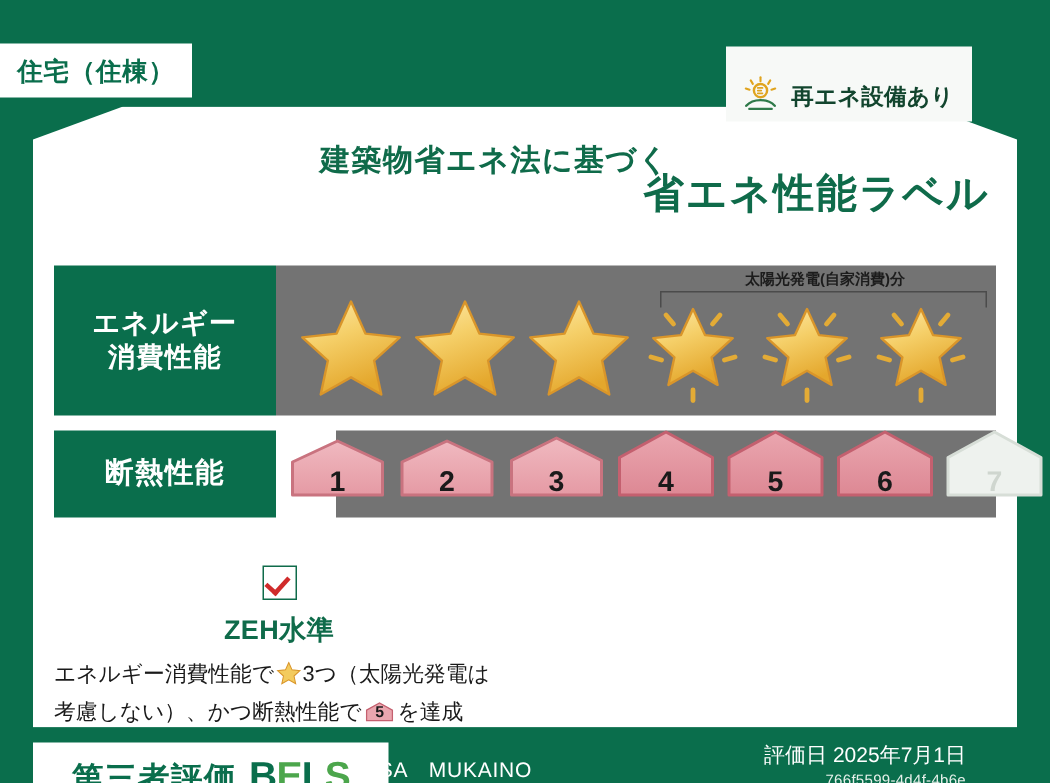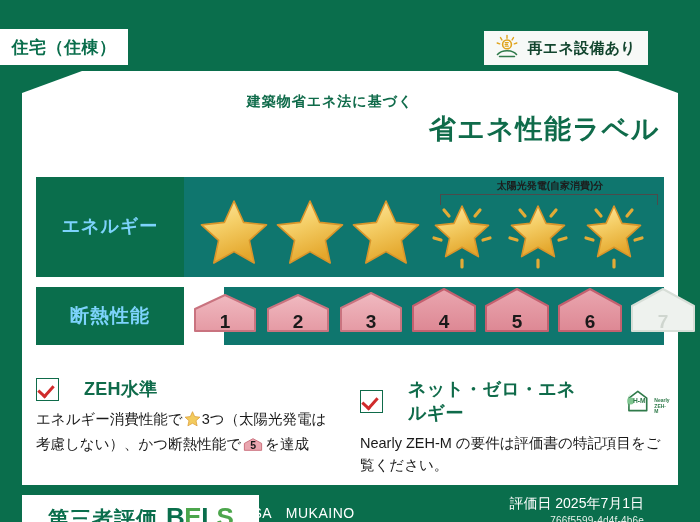--- a/index.html
+++ b/index.html
@@ -21,45 +21,45 @@
   .tag{
     position:absolute;left:0px;top:4px;width:128px;height:36px;
     background:#ffffff;display:flex;align-items:center;justify-content:center;
     color:#0a6e4c;font-weight:bold;font-size:17px;letter-spacing:.5px;
   }
 
   
   .renew{
     position:absolute;right:12px;top:6px;height:34px;
     background:#f7f9f7;display:flex;align-items:center;gap:7px;
-    padding:0 12px 0 10px;
+    padding:16px 12px 0 10px;
   }
   .renew .txt{color:#12452e;font-weight:bold;font-size:15px;letter-spacing:.3px;}
 
   
   .t-small{
     position:absolute;left:0;right:0;top:68px;text-align:center;
-    color:#0f6b4a;font-weight:bold;font-size:14px;letter-spacing:1px;
+    color:#0f6b4a;font-weight:bold;font-size:20px;letter-spacing:1px;
   }
   .t-big{
     position:absolute;left:0;right:0;top:86px;text-align:right;
     color:#0f6b4a;font-weight:bold;font-size:27px;letter-spacing:1.5px;
   }
 
   
   .row{position:absolute;left:36px;width:628px;display:flex;}
   .row-energy{top:152px;height:100px;}
   .row-insul{top:262px;height:58px;gap:40px;}
   .rlabel{
-    width:148px;flex:0 0 148px;background:#0a6e4c;color:#7dd3fc;
+    width:148px;flex:0 0 148px;background:#0a6e4c;color:#ffffff;
     display:flex;flex-direction:column;align-items:center;justify-content:center;
     font-weight:bold;font-size:18px;line-height:1.28;letter-spacing:1px;
   }
   .rlabel.one-line{font-size:19px;}
-  .rbody{flex:1;background:#0f766e;position:relative;}
+  .rbody{flex:1;background:#737373;position:relative;}
 
   
   .stars{position:absolute;left:0;right:0;bottom:4px;height:84px;
          display:flex;align-items:center;justify-content:center;gap:4px;}
   .star-wrap{position:relative;width:72px;height:74px;}
   .star-wrap svg{position:absolute;left:0;top:4px;}
   .sparkles{position:absolute;left:0;top:0;width:72px;height:74px;}
 
   
   .solar-note{
@@ -78,21 +78,21 @@
   .house .num{
     position:absolute;left:0;right:0;bottom:6px;text-align:center;
     font-weight:bold;font-size:19px;color:#1a1a1a;
   }
   .house.off .num{color:#cfd6cf;}
 
   
   .crit{position:absolute;top:352px;width:300px;}
   .crit.left{left:36px;}
   .crit.right{left:360px;width:310px;}
-  .crit-head{display:flex;align-items:center;gap:25px;margin-bottom:7px;}
+  .crit-head{display:flex;align-items:center;gap:8px;margin-bottom:7px;flex-direction:column;}
   .chk{
     width:21px;height:21px;flex:0 0 21px;border:1.6px solid #0f6b4a;background:#fff;
     position:relative;
   }
   .chk:after{
     content:"";position:absolute;left:4px;top:3px;width:7px;height:12px;
     border:solid #d02b2b;border-width:0 3.2px 3.2px 0;transform:rotate(42deg);
   }
   .crit-title{color:#0f6b4a;font-weight:bold;font-size:18px;letter-spacing:.3px;}
   .crit-body{font-size:14.5px;line-height:1.55;color:#1a1a1a;}
@@ -146,20 +146,21 @@
     </span>
     <span class="txt">再エネ設備あり</span>
   </div>
 
   <div class="t-small">建築物省エネ法に基づく</div>
   <div class="t-big">省エネ性能ラベル</div>
 
   <div class="row row-energy">
     <div class="rlabel">
       <span>エネルギー</span>
+      <span>消費性能</span>
     </div>
     <div class="rbody">
       <div class="solar-note">太陽光発電(自家消費)分</div>
       <div class="bracket"></div>
 
       <div class="stars">
 
         <div class="star-wrap">
           <svg width="72" height="70" viewBox="0 0 72 70">
             <defs>
@@ -307,39 +308,20 @@
     </div>
     <div class="crit-body">
       <span>エネルギー消費性能で</span><span class="inline-star"><svg width="17" height="16" viewBox="0 0 72 70">
             <path d="M36 3 L45.6 24.4 L68.5 26.9 L51.4 42.4 L56.2 65 L36 53.6 L15.8 65 L20.6 42.4 L3.5 26.9 L26.4 24.4 Z" fill="#f3cb5e" stroke="#d9952a" stroke-width="3"></path>
           </svg></span><span>3つ（太陽光発電は考慮しない）、かつ断熱性能で</span><span class="inline-house"><svg width="20" height="17" viewBox="0 0 72 50">
             <path d="M5 21 L36 4 L67 21 L67 46 L5 46 Z" fill="#eaa6af" stroke="#c4606f" stroke-width="3"></path>
           </svg><span class="n">5</span></span><span>を達成</span>
     </div>
   </div>
 
-  <div class="crit right">
-    <div class="crit-head">
-      <span class="chk"></span>
-      <span class="crit-title">ネット・ゼロ・エネルギー</span>
-      <span class="zeh-logo">
-        <svg width="30" height="26" viewBox="0 0 40 34">
-          <path d="M8 13 L20 4 L32 13 L32 30 L8 30 Z" fill="#ffffff" stroke="#2f7a4a" stroke-width="2.2" stroke-linejoin="round"></path>
-          <path d="M12 6 C5 11 4 20 9 26 C4 18 7 10 12 6 Z" fill="#7ec58f"></path>
-          <circle cx="10.5" cy="17" r="4.6" fill="#7ec58f"></circle>
-          <text x="22" y="20" font-size="9" font-weight="bold" fill="#2f7a4a" font-family="'Liberation Sans',sans-serif" text-anchor="middle">H-M</text>
-        </svg>
-        <span class="zeh-cap">
-          <span>Nearly</span><br>
-          <span>ZEH-M</span>
-        </span>
-      </span>
-    </div>
-    <div class="crit-body">Nearly ZEH-M の要件は評価書の特記項目をご覧ください。</div>
-  </div>
 
   <div class="footer">
     <div class="bels-box">
       <span class="bels-jp">第三者評価</span>
       <span class="bels-word"><span class="d">B</span><span class="l">E</span><span class="d">L</span><span class="l">S</span></span>
     </div>
     <div class="casa">CASA　MUKAINO</div>
     <div class="date">評価日 2025年7月1日</div>
     <div class="uid">766f5599-4d4f-4b6e</div>
   </div>

